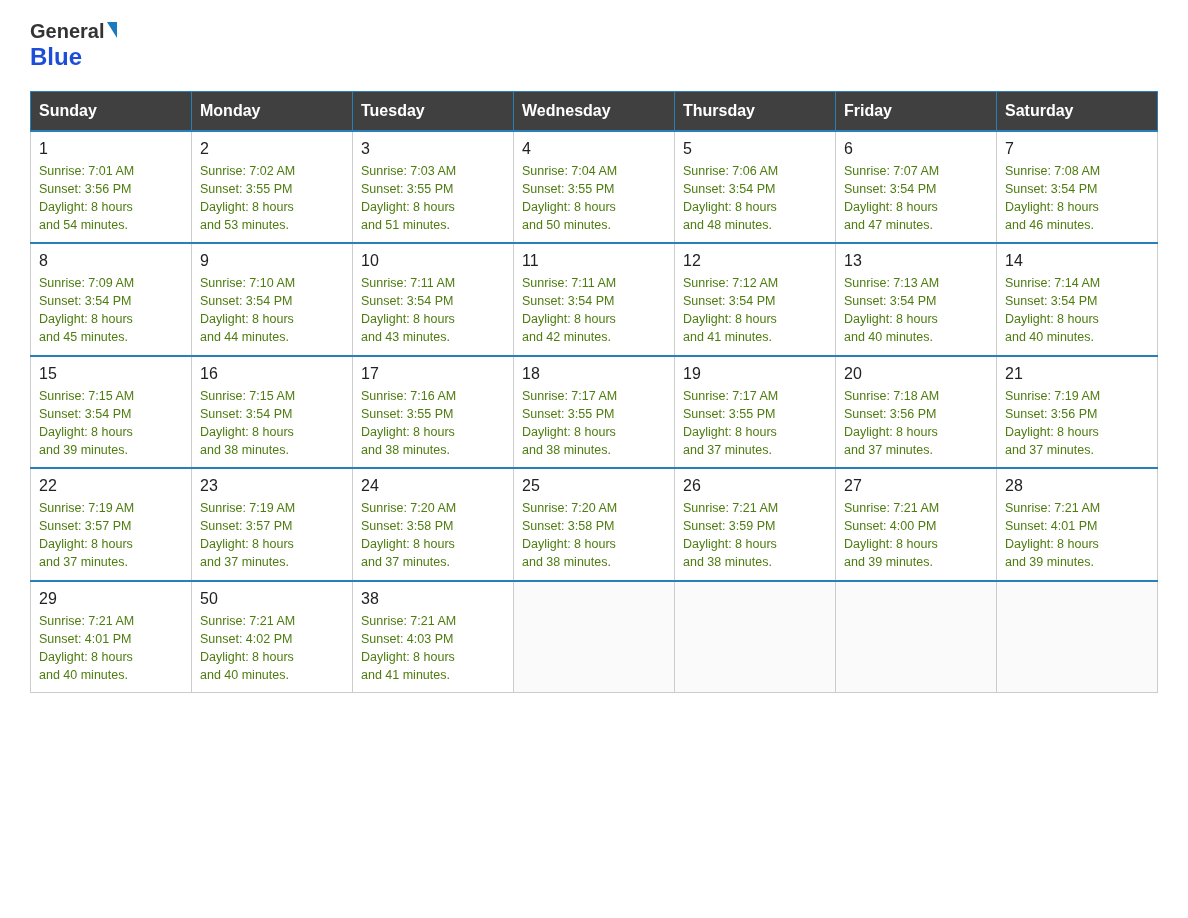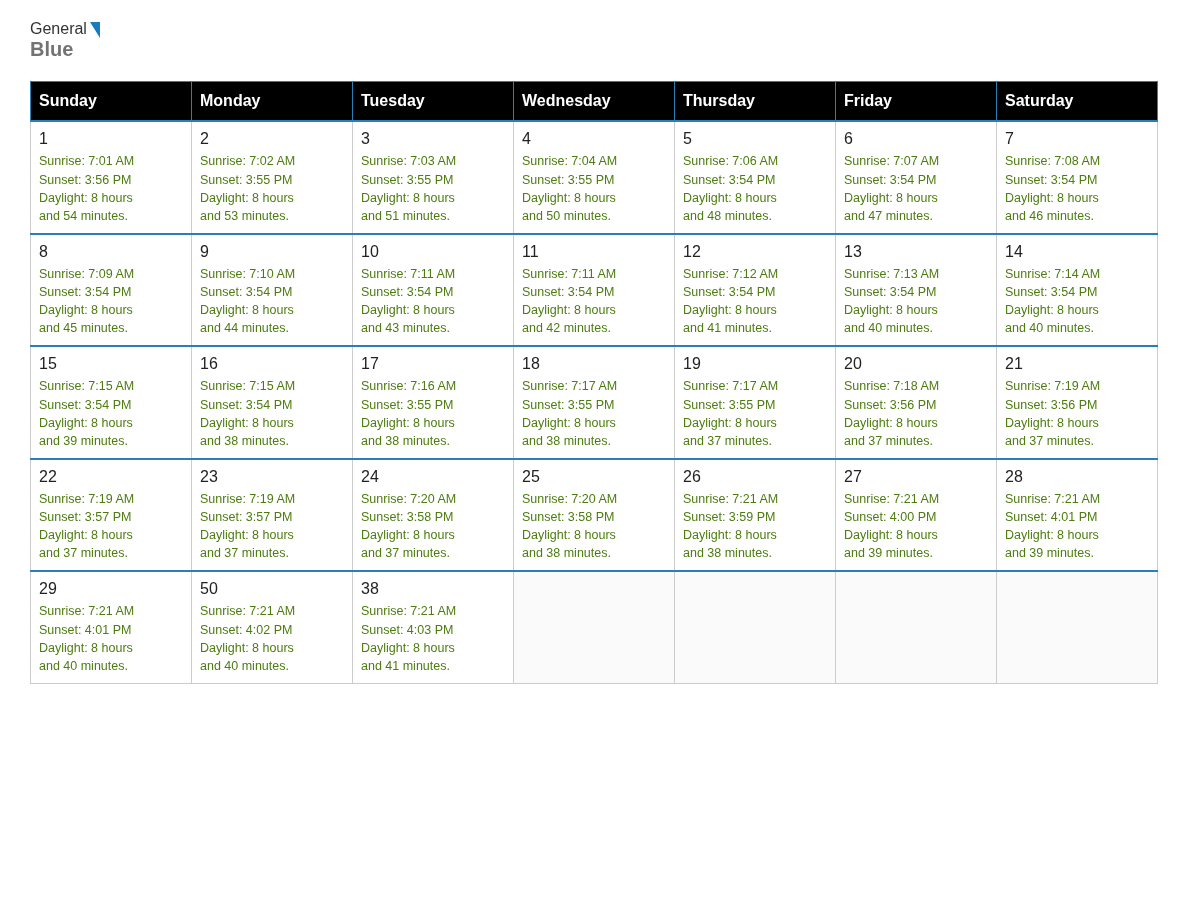--- a/index.html
+++ b/index.html
@@ -34,21 +34,21 @@
       font-size: 22px;
       color: #444;
       margin-top: 4px;
     }
     table {
       width: 100%;
       border-collapse: collapse;
       table-layout: fixed;
     }
     thead tr th {
-      background-color: #000000;
+      background-color: #404040;
       color: #fff;
       font-size: 16px;
       font-weight: bold;
       padding: 10px 8px;
       text-align: left;
       border: 1px solid #2980b9;
     }
     tbody tr td {
       vertical-align: top;
       padding: 8px 8px;
@@ -75,25 +75,25 @@
       background: #fafafa;
       border-top: 2px solid #2980b9;
     }
   </style>
 </head>
 <body>
 
 <div class="header">
   <div class="logo">
     <div style="line-height:1.15;">
-      <div style="font-size:16px; font-weight:normal; color:#333; display:flex; align-items:flex-start;">
+      <div style="font-size:20px; font-weight:bold; color:#333; display:flex; align-items:flex-start;">
         <span style="color:#333;">General</span>
         <span style="display:inline-block; width:0; height:0; border-left:10px solid transparent; border-right:0px solid transparent; border-top:16px solid #1a7abf; margin-left:3px; margin-top:2px;"></span>
       </div>
-      <div style="font-size:20px; font-weight:bold; color:#737373;">
+      <div style="font-size:24px; font-weight:bold; color:#1d4ed8;">
         <span>Blue</span>
       </div>
     </div>
   </div>
 </div>
 
 <table>
   <thead>
     <tr>
     <th>Sunday</th>

